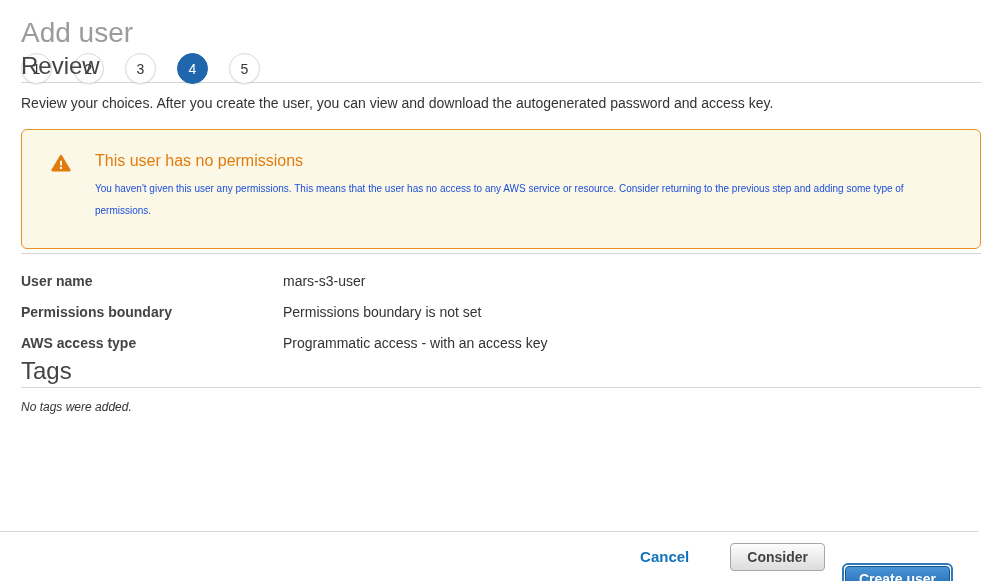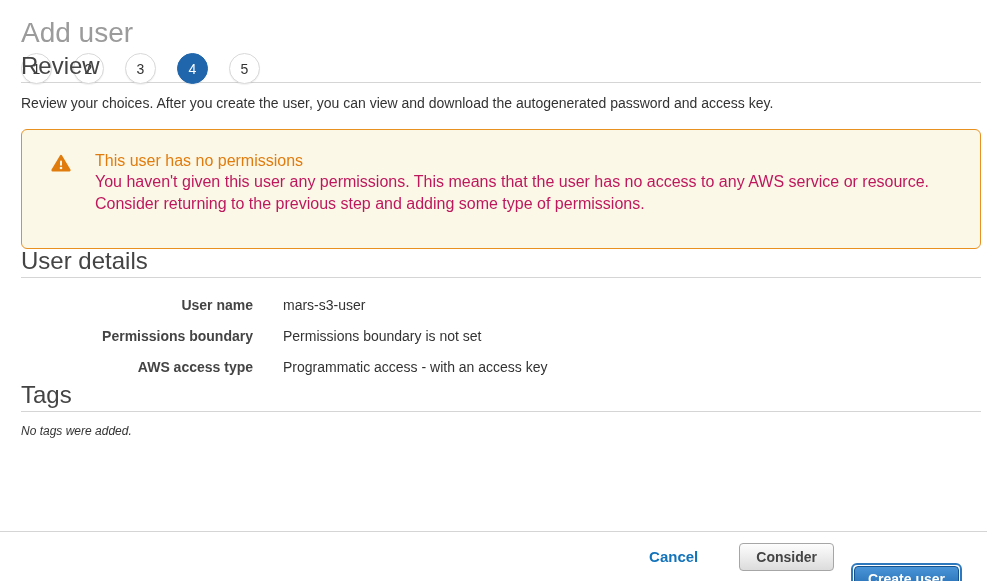--- a/index.html
+++ b/index.html
@@ -34,36 +34,36 @@
   .review-desc { margin-top: 12px; font-size: 14px; color: #333333; line-height: 16px; }
 
   
   .warning-box {
     margin-top: 18px; width: 960px; height: 120px;
     background: #fcf8e8; border: 1px solid #e89020; border-radius: 6px;
     display: flex; padding: 21px 24px 16px 29px;
   }
   .warning-icon { width: 20px; height: 20px; margin-right: 24px; margin-top: 2px; flex: none; }
   .warning-title { font-size: 16px; color: #e07c0d; line-height: 19px; }
-  .warning-body { margin-top: 1px; font-size: 16px; color: #be185d; line-height: 22px; max-width: 856px; }
+  .warning-body { margin-top: 8px; font-size: 10px; color: #1d4ed8; line-height: 22px; max-width: 856px; }
 
   
   .details-heading { margin-top: 19px; }
   .details-rows { margin-top: 12px; font-size: 14px; }
   .detail-row { display: flex; padding: 7px 0; line-height: 17px; }
-  .detail-label { width: 232px; text-align: right; font-weight: bold; color: #444444; }
+  .detail-label { width: 232px; text-align: left; font-weight: bold; color: #444444; }
   .detail-value { margin-left: 30px; color: #333333; }
 
   
   .tags-heading { margin-top: 21px; }
   .tags-empty { margin-top: 12px; font-style: italic; font-size: 12px; color: #333333; }
 
   
   .footer {
-    position: absolute; left: 0; right: 0; bottom: 0; height: 50px;
+    position: absolute; left: 0; right: 9px; bottom: 0; height: 50px;
     border-top: 1px solid #d5d5d5; background: #ffffff;
     display: flex; align-items: center; justify-content: flex-end;
     padding-right: 25px;
   }
   .cancel-link { color: #1273bb; font-weight: bold; font-size: 15px; margin-right: 41px; text-decoration: none; cursor: pointer; }
   .btn-previous {
     background: linear-gradient(#fdfdfd, #dcdcdc);
     border: 1px solid #a6a6a6; border-radius: 4px;
     color: #444444; font-weight: bold; font-size: 14px;
     font-family: "Liberation Sans", sans-serif;
@@ -106,21 +106,20 @@
         <rect x="9" y="7.4" width="2" height="5.4" rx="1" fill="#fcf8e8"></rect>
         <circle cx="10" cy="15" r="1.3" fill="#fcf8e8"></circle>
       </svg>
     </span>
     <div>
       <div class="warning-title">This user has no permissions</div>
       <div class="warning-body">You haven't given this user any permissions. This means that the user has no access to any AWS service or resource. Consider returning to the previous step and adding some type of permissions.</div>
     </div>
   </div>
 
-  <h2 class="section details-heading">User details</h2>
   <hr class="rule">
   <div class="details-rows">
     <div class="detail-row">
       <div class="detail-label">User name</div>
       <div class="detail-value">mars-s3-user</div>
     </div>
     <div class="detail-row">
       <div class="detail-label">Permissions boundary</div>
       <div class="detail-value">Permissions boundary is not set</div>
     </div>

